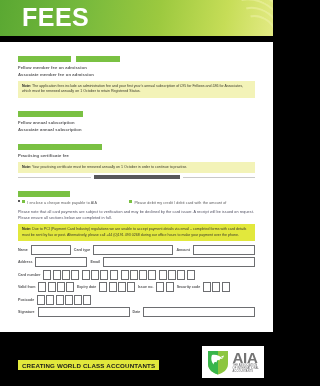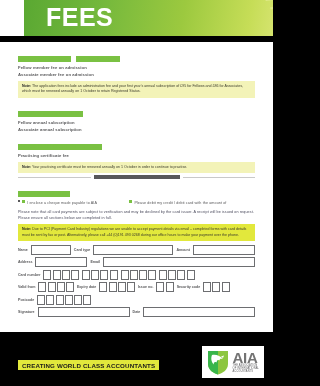--- a/index.html
+++ b/index.html
@@ -2,21 +2,21 @@
 <html><head>
 <meta charset="utf-8">
 <style>
   html,body{margin:0;padding:0;background:#000;}
   body{width:273px;height:386px;overflow:hidden;font-family:"Liberation Sans",sans-serif;}
   .page{position:relative;width:273px;height:386px;background:#ffffff;overflow:hidden;}
 
   
   .header{position:relative;height:36px;width:273px;
     background:linear-gradient(100deg,#5aa832 0%,#74b83c 28%,#9cc93f 58%,#c6dd57 82%,#e3ea84 100%);
-    overflow:hidden;margin-left:24px;}
+    overflow:hidden;}
   .swoosh{position:absolute;right:-4px;top:-10px;width:90px;height:56px;overflow:hidden;opacity:.55;}
   .swoosh span{position:absolute;border:2px solid #eef2a6;border-radius:50%;border-color:#eef2a6 transparent transparent transparent;}
   .sw1{width:70px;height:52px;right:-12px;top:2px;transform:rotate(28deg);}
   .sw2{width:58px;height:44px;right:-8px;top:10px;transform:rotate(28deg);}
   .sw3{width:46px;height:36px;right:-4px;top:18px;transform:rotate(28deg);}
   .sw4{width:34px;height:26px;right:0px;top:26px;transform:rotate(28deg);}
   .title{position:absolute;left:22px;top:3px;color:#fff;font-size:25px;font-weight:bold;letter-spacing:.5px;}
 
   .darkgap{height:6px;background:#000;}
 

